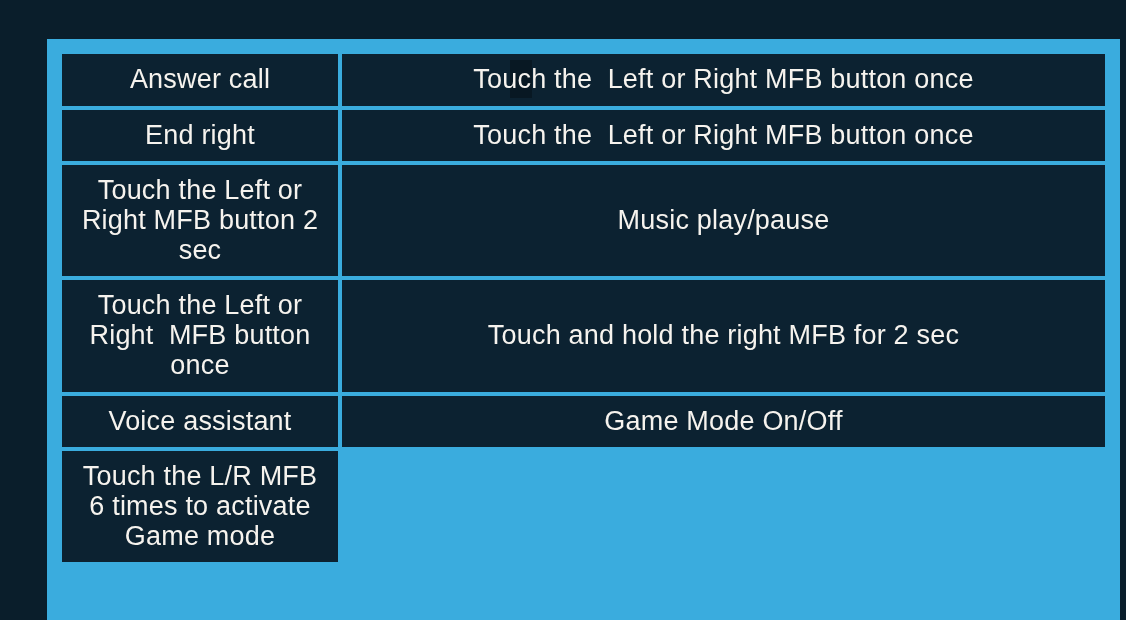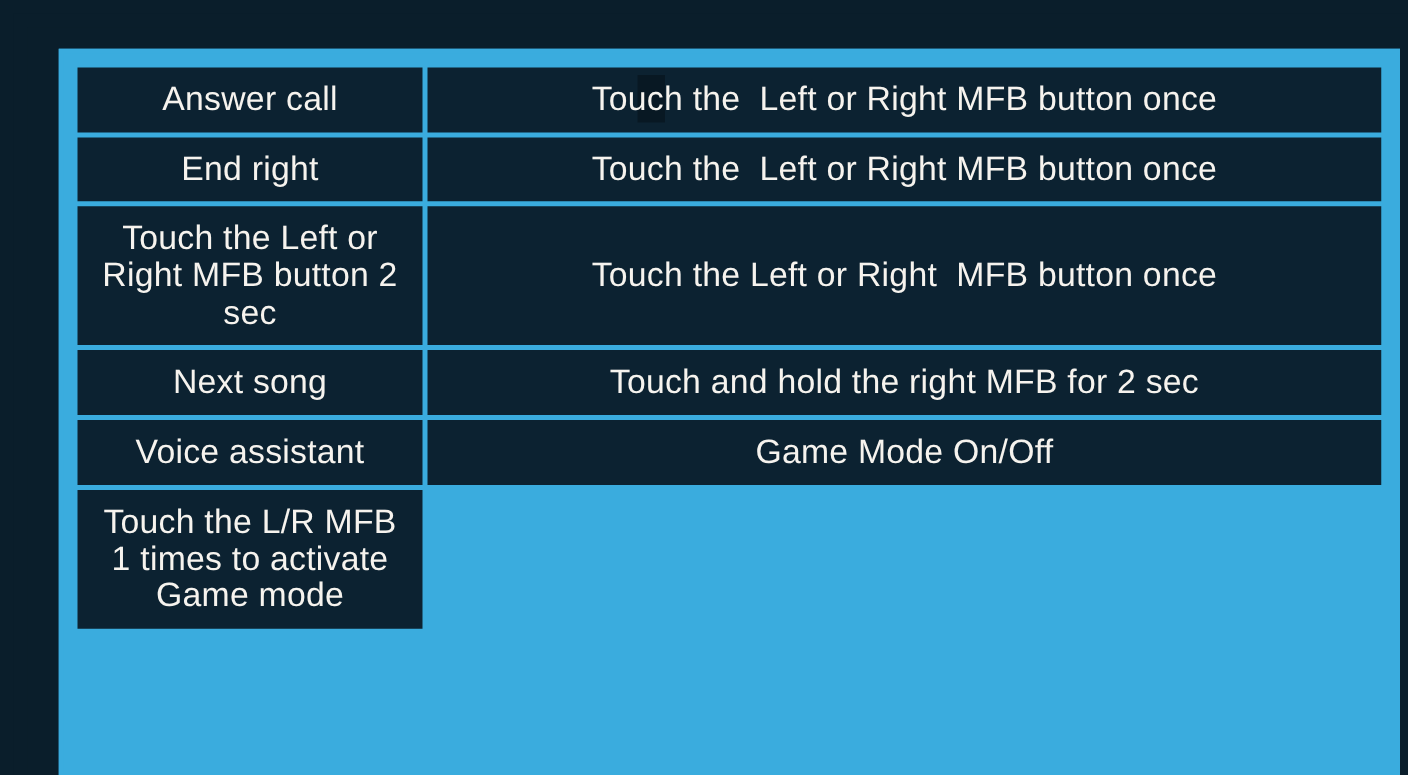--- a/index.html
+++ b/index.html
@@ -75,36 +75,36 @@
     </div>
     <div class="cell">
       <span>Touch the  Left or Right MFB button once</span>
     </div>
 
     <div class="cell">
       <span>Touch the Left or Right MFB button 2 sec</span>
     </div>
 
     <div class="cell">
+      <span>Music play/pause</span>
+    </div>
+    <div class="cell">
       <span>Touch the Left or Right  MFB button once</span>
     </div>
 
 
-    <div class="cell">
-      <span>Next song</span>
-    </div>
     <div class="cell">
       <span>Touch and hold the right MFB for 2 sec</span>
     </div>
 
     <div class="cell">
       <span>Voice assistant</span>
     </div>
 
     <div class="cell">
       <span>Game Mode On/Off</span>
     </div>
     <div class="cell">
-      <span>Touch the L/R MFB 1 times to activate Game mode</span>
+      <span>Touch the L/R MFB 6 times to activate Game mode</span>
     </div>
 
   </div>
 </div>
 
 </body></html>

